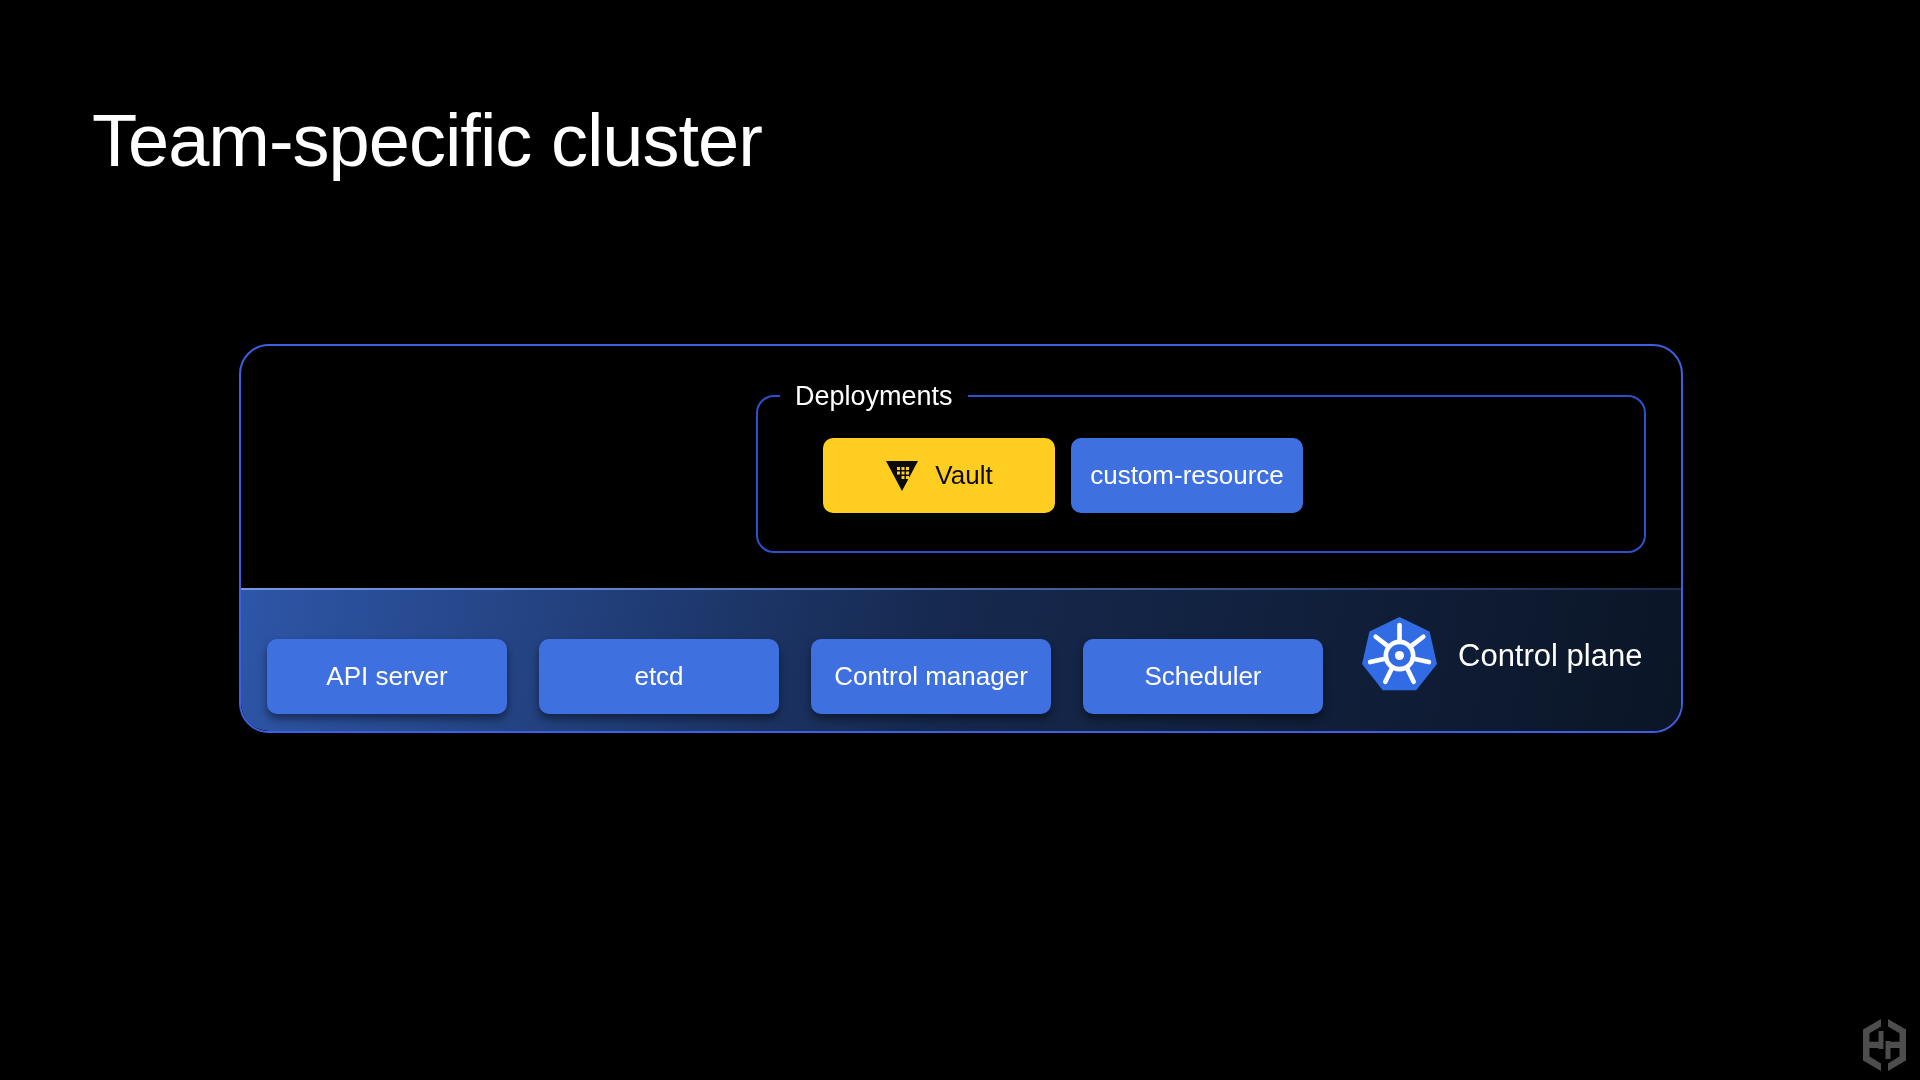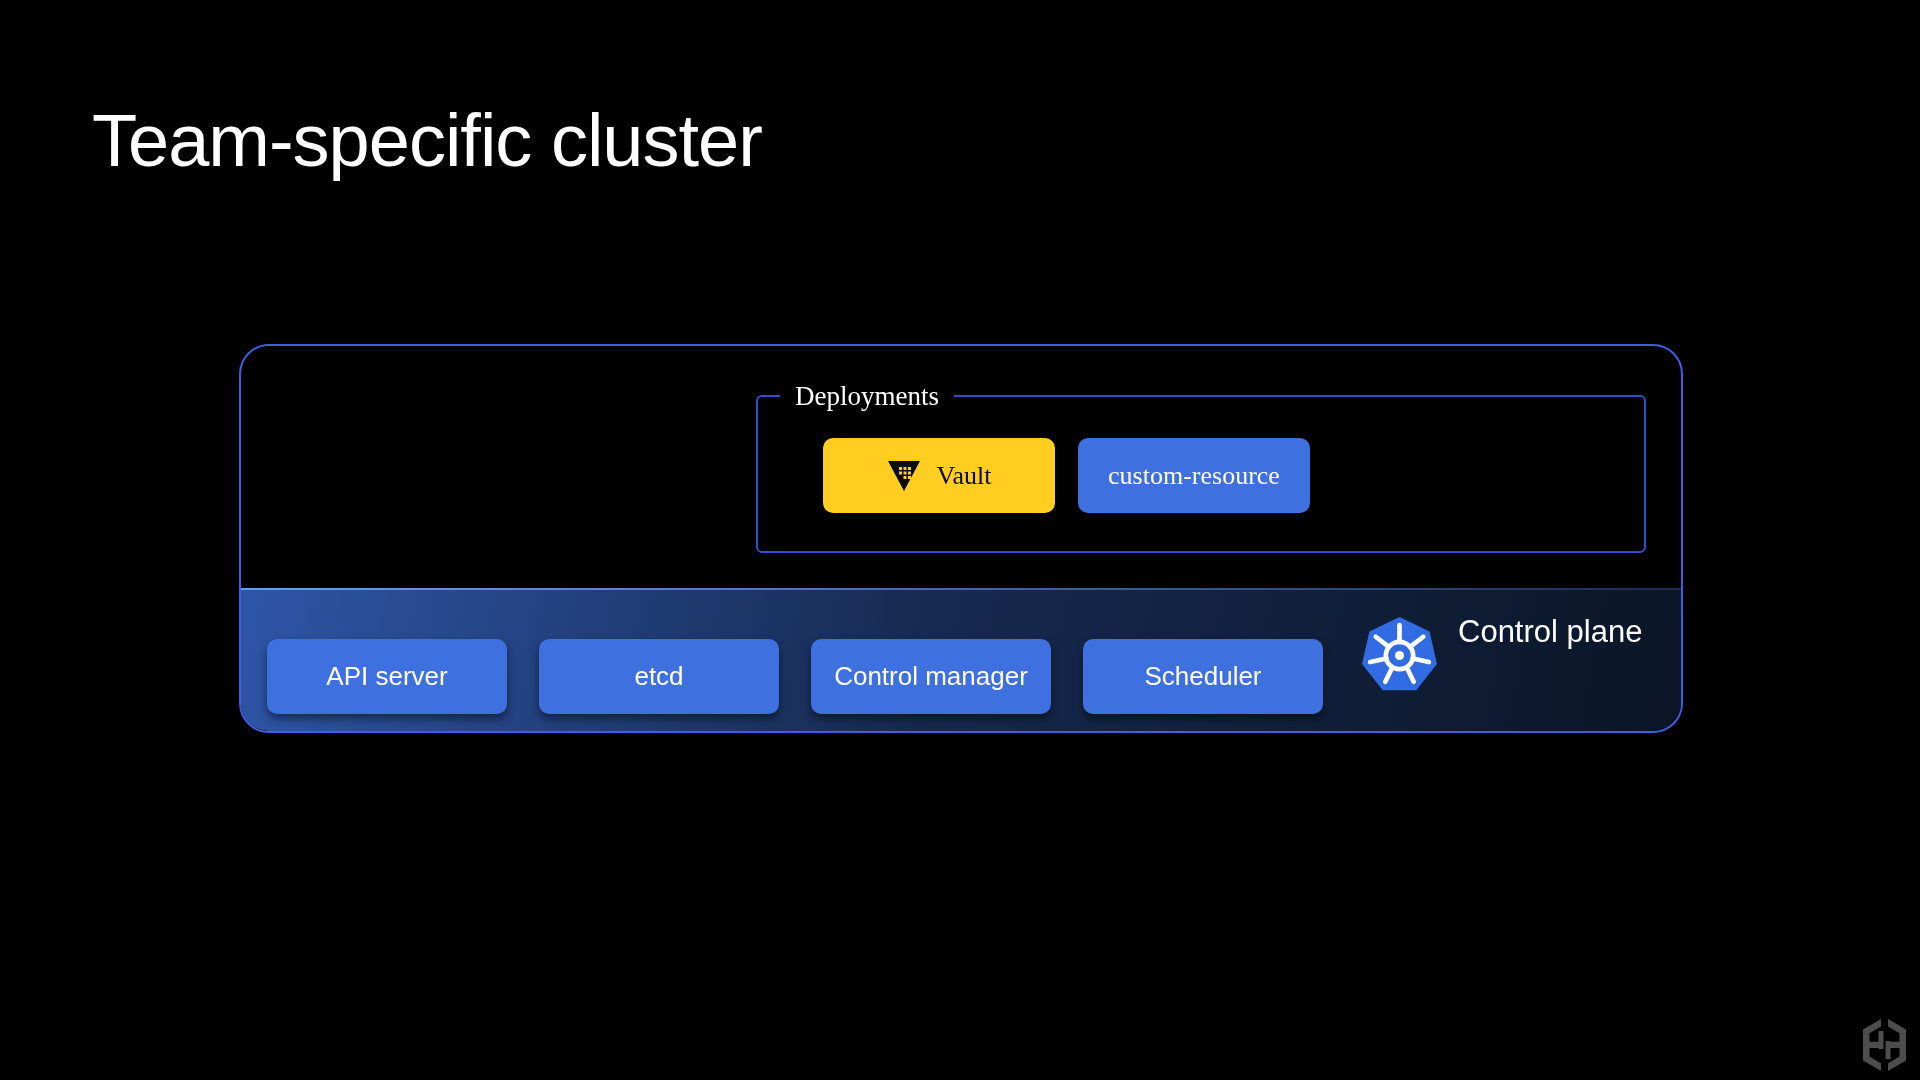--- a/index.html
+++ b/index.html
@@ -14,28 +14,28 @@
   }
   
   .cluster-box{
     position:absolute;left:239px;top:344px;width:1444px;height:389px;
     border:2px solid var(--outer_border);border-radius:30px;overflow:hidden;
     box-sizing:border-box;
   }
   
   .deployments-box{
     position:absolute;left:515px;top:49px;width:890px;height:158px;
-    border:2px solid var(--inner_border);border-radius:6px;box-sizing:border-box;font-family:Liberation Serif, serif;
+    border:2px solid var(--inner_border);border-radius:18px;box-sizing:border-box;
   }
   .deployments-label{
     position:absolute;top:-17px;left:22px;padding:0 15px;background:var(--background);
     font-size:27px;color:#fff;line-height:32px;white-space:nowrap;
   }
   .dep-row{
-    position:absolute;left:65px;top:41px;display:flex;gap:23px;
+    position:absolute;left:65px;top:41px;display:flex;gap:16px;
   }
   .node{
     width:232px;height:75px;border-radius:10px;background:var(--node_blue);
     color:var(--node_text);font-size:26px;display:flex;align-items:center;justify-content:center;
     box-shadow:0 5px 8px rgba(0,0,0,0.45);box-sizing:border-box;gap:16px;
   }
   .node.vault{background:var(--vault_yellow);color:var(--vault_text);}
   .vault-glyph{display:flex;width:34px;height:32px;}
   
   .control-bar{
@@ -44,21 +44,21 @@
   }
   .control-bar::before{
     content:"";position:absolute;left:0;top:0;right:0;height:2px;
     background:linear-gradient(90deg,rgba(125,165,235,.85),rgba(70,110,190,.25));
   }
   .bar-row{
     position:absolute;left:26px;top:34px;display:flex;gap:32px;margin-top:17px;
   }
   .bar-node{width:240px;}
   .cp-group{
-    position:absolute;left:1118px;top:26px;display:flex;align-items:flex-start;gap:18px;
+    position:absolute;left:1118px;top:26px;display:flex;align-items:center;gap:18px;
   }
   .k8s{width:81px;height:83px;display:flex;}
   .cp-label{font-size:31px;color:#fff;white-space:nowrap;}
   .hashicorp-logo{position:absolute;left:1863px;top:1019px;width:43px;height:52px;}
 </style>
 </head>
 <body>
 
 <div class="slide">
 

